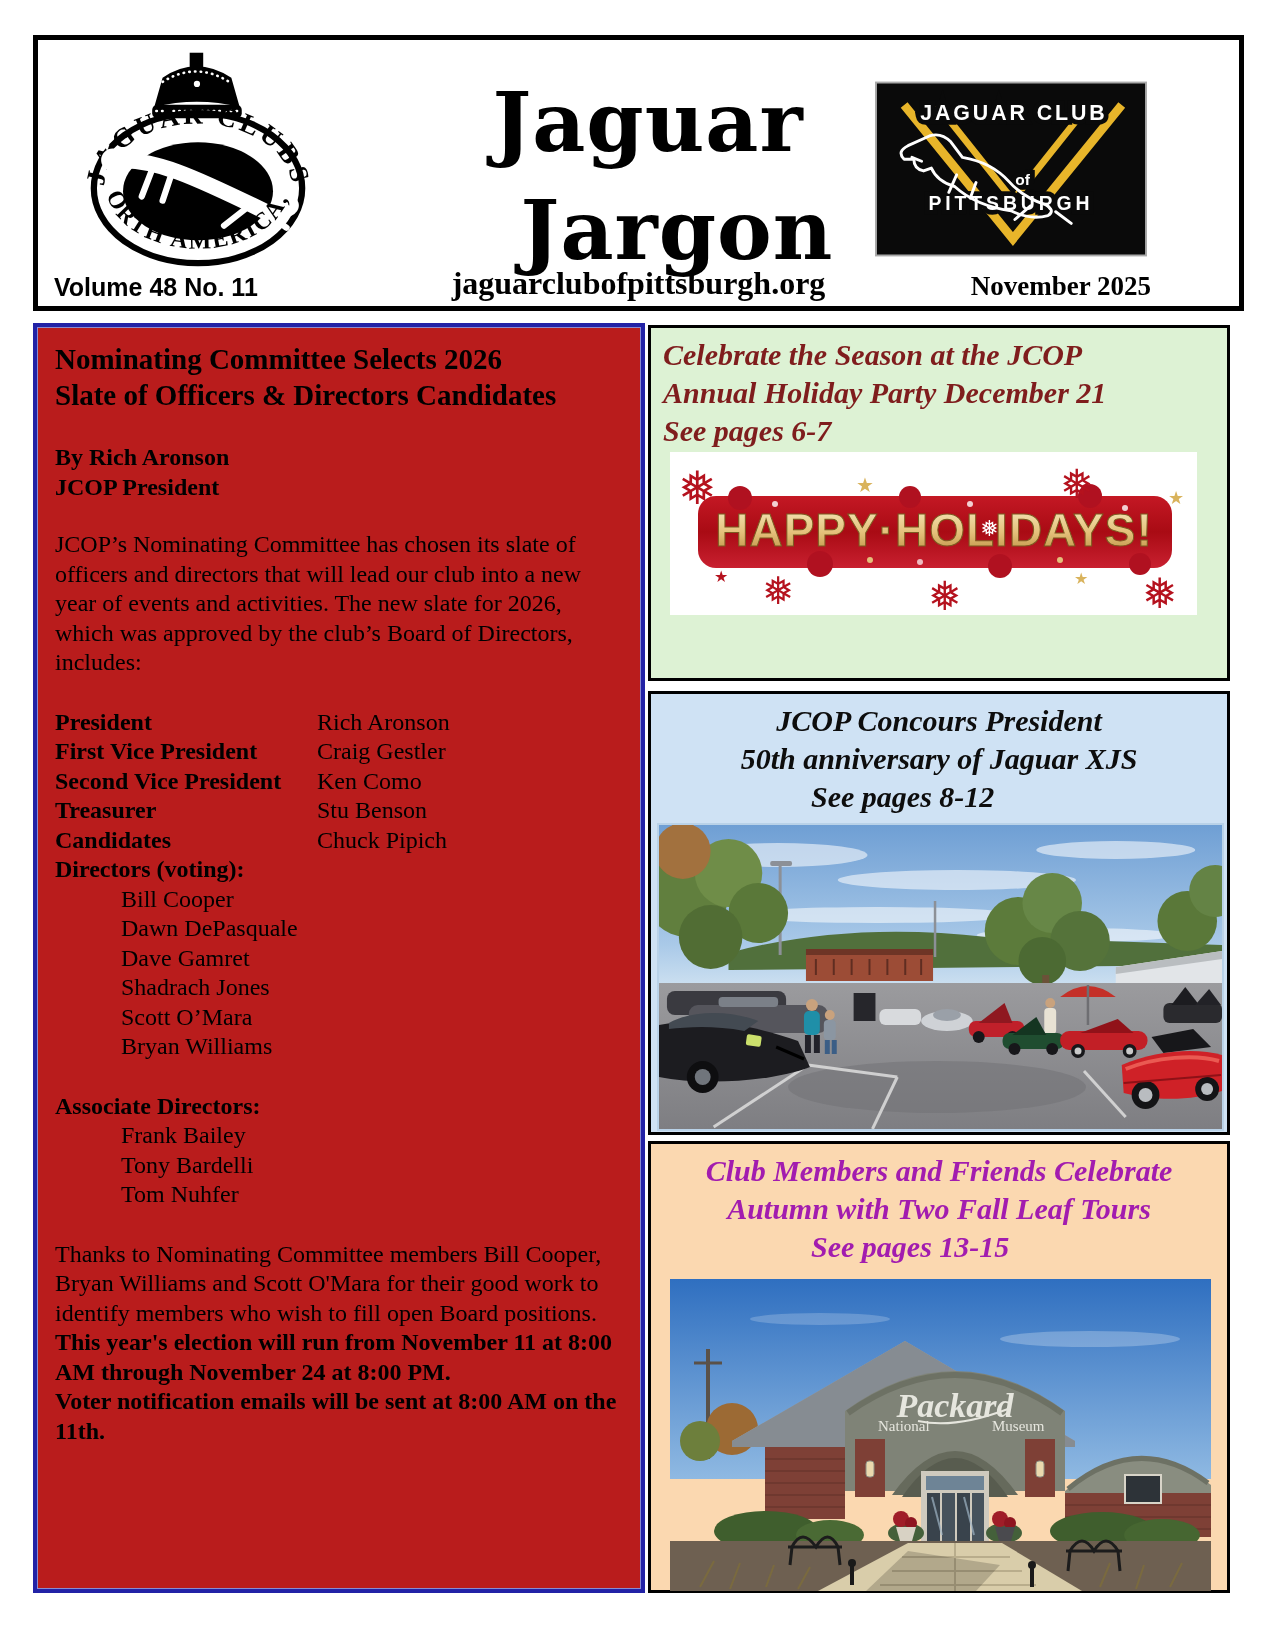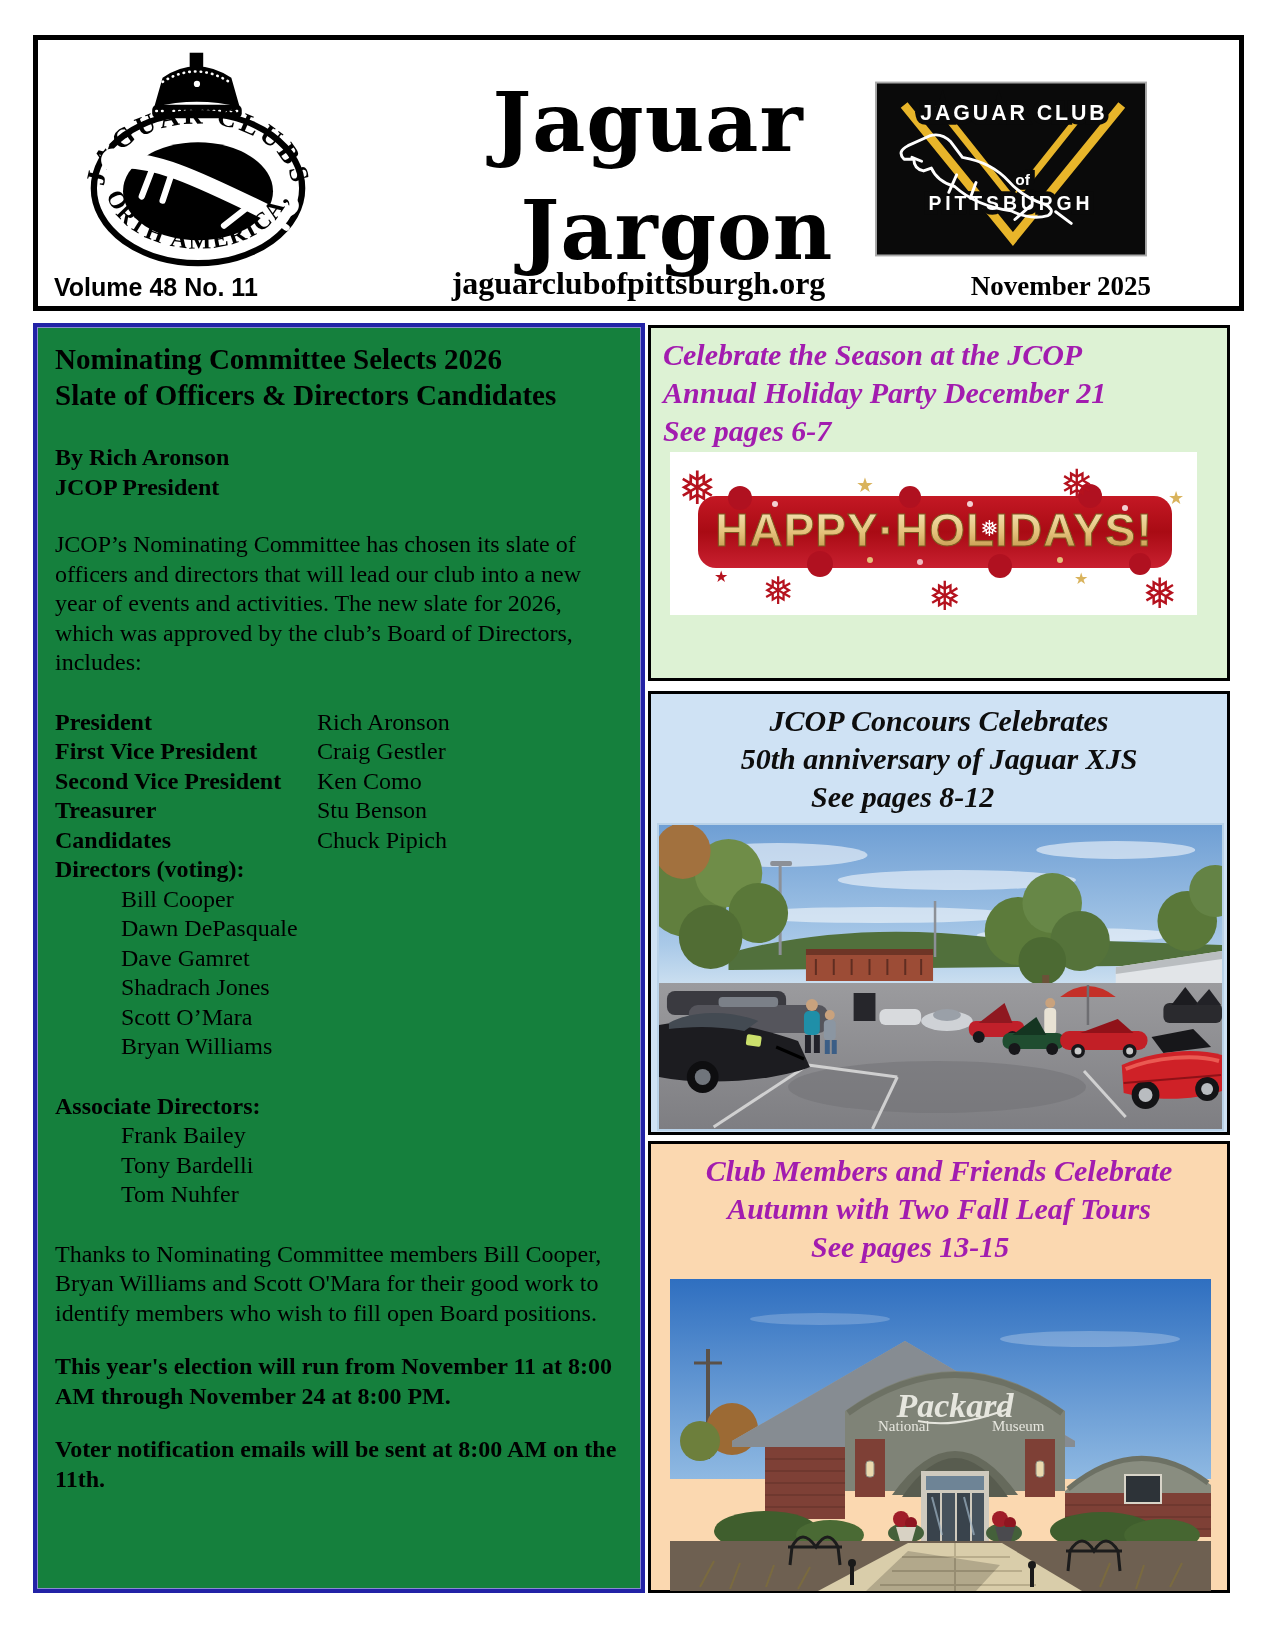--- a/index.html
+++ b/index.html
@@ -18,40 +18,40 @@
     font-family:"DejaVu Serif", serif; font-weight:bold; font-size:82px; line-height:108px; letter-spacing:1px; }
   .masthead .line2 { padding-left:58px; }
   .jcop-logo { position:absolute; right:92px; top:38px; width:272px; height:182px; }
   .issue-row { position:absolute; left:0; bottom:4px; width:100%; height:34px; }
   .volume { position:absolute; left:16px; bottom:0; font-family:"Liberation Sans", sans-serif; font-weight:bold; font-size:25px; }
   .website { position:absolute; left:0; right:0; bottom:0; text-align:center; font-weight:bold; font-size:32px; }
   .issue-date { position:absolute; right:88px; bottom:0; font-weight:bold; font-size:27px; }
   
   .article-box {
     position:absolute; left:33px; top:323px; width:612px; height:1270px;
-    border:4px solid #2222a6; box-shadow:inset 0 0 0 1px #8a8ad0; background:#15803d;
+    border:4px solid #2222a6; box-shadow:inset 0 0 0 1px #8a8ad0; background:#b91c1c;
     padding:14px 18px 0 18px; font-size:24px; line-height:29.5px;
   }
   .article-title { font-weight:bold; font-size:29px; line-height:36px; margin-bottom:30px; }
   .byline { font-weight:bold; margin-bottom:28px; }
   .intro { margin-bottom:30px; }
   .off-table { margin-bottom:0; }
   .off-row { display:flex; }
   .off-role { font-weight:bold; width:262px; flex:none; }
   .dir-heading { font-weight:bold; }
   .indent-name { padding-left:66px; }
   .gap { height:30px; }
   .assoc-heading { font-weight:bold; }
   .thanks { margin-top:30px; }
-  .election { font-weight:bold;margin-top:24px; }
+  .election { font-weight:bold; }
   
   .teaser { position:absolute; left:648px; width:582px; border:3px solid #000; }
   .teaser-title { font-style:italic; font-weight:bold; font-size:30px; line-height:38px; }
   .t-green { top:325px; height:356px; background:#ddf2d4; }
-  .t-green .teaser-title { color:#a21caf; padding:8px 22px 0 12px; }
+  .t-green .teaser-title { color:#7f1d1d; padding:8px 22px 0 12px; }
   .t-blue { top:691px; height:444px; background:#cfe2f4; }
   .t-blue .teaser-title { color:#0d0d0d; text-align:center; padding-top:8px; }
   .t-orange { top:1141px; height:452px; background:#fbd8b0; }
   .t-orange .teaser-title { color:#a21caf; text-align:center; padding-top:8px; }
   .see-shift { text-align:left; padding-left:160px; }
   .banner-wrap { position:absolute; left:19px; top:124px; width:527px; height:163px; background:#fff; }
   .photo-wrap-blue { position:absolute; left:6px; top:129px; width:567px; height:308px; border:2px solid #b9d2e8; }
   .photo-wrap-orange { position:absolute; left:19px; top:135px; width:541px; height:312px; }
   svg { display:block; }
   .svg-fill { width:100%; height:100%; }
@@ -224,21 +224,21 @@
           <text x="498" y="52" font-size="18" fill="#d9b35c">★</text>
           <text x="44" y="130" font-size="16" fill="#b5121e">★</text>
           <text x="404" y="132" font-size="16" fill="#d9b35c">★</text>
         </g>
       </svg>
     </div>
   </div>
 
   <div class="teaser t-blue">
     <div class="teaser-title">
-      <div>JCOP Concours Celebrates</div>
+      <div>JCOP Concours President</div>
       <div>50th anniversary of Jaguar XJS</div>
       <div class="see-shift">See pages 8-12</div>
     </div>
     <div class="photo-wrap-blue">
       <svg class="svg-fill" viewBox="0 0 567 304" preserveAspectRatio="none">
         <defs>
           <linearGradient id="skyG" x1="0" y1="0" x2="0" y2="1">
             <stop offset="0" stop-color="#6f9fd4"></stop>
               <stop offset="0.7" stop-color="#a9c9e8"></stop>
               <stop offset="1" stop-color="#d4e5f2"></stop>

